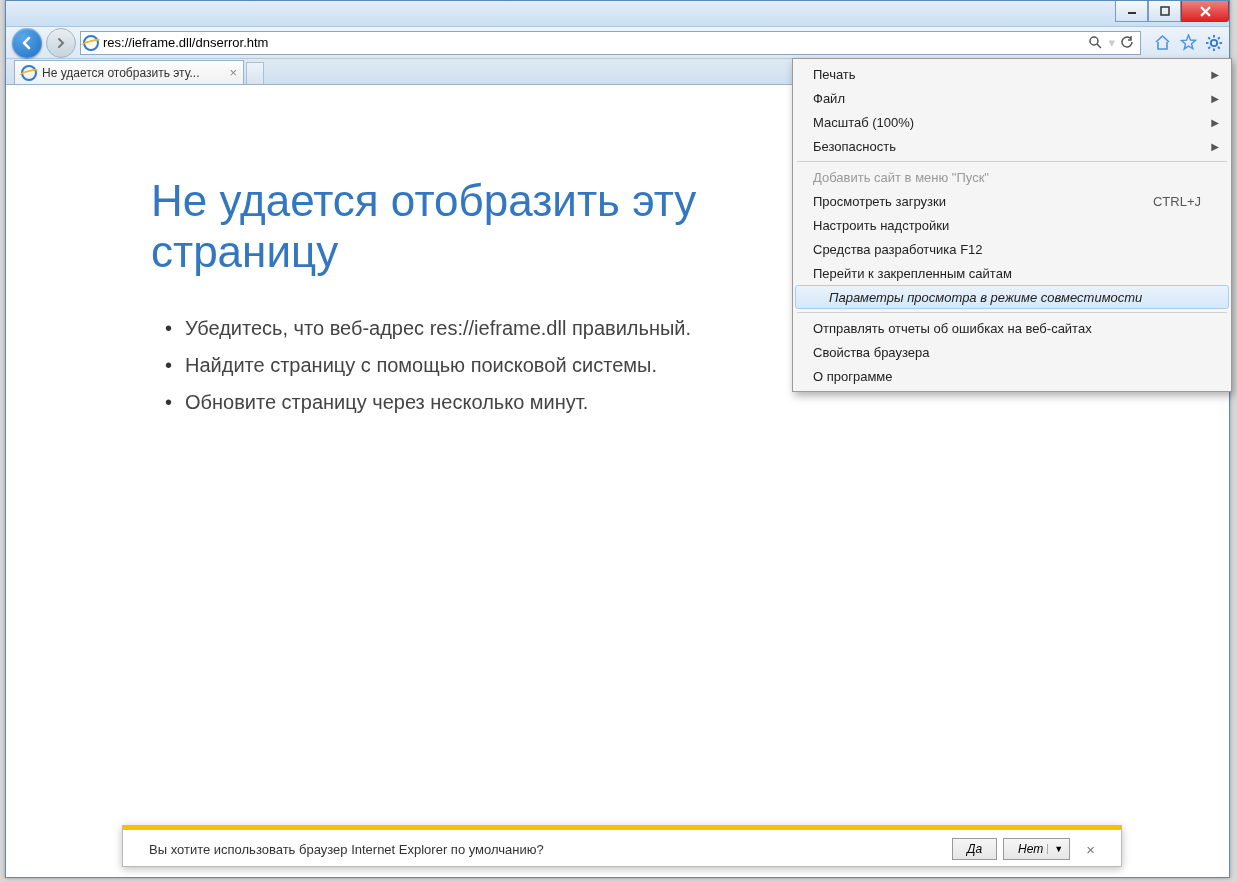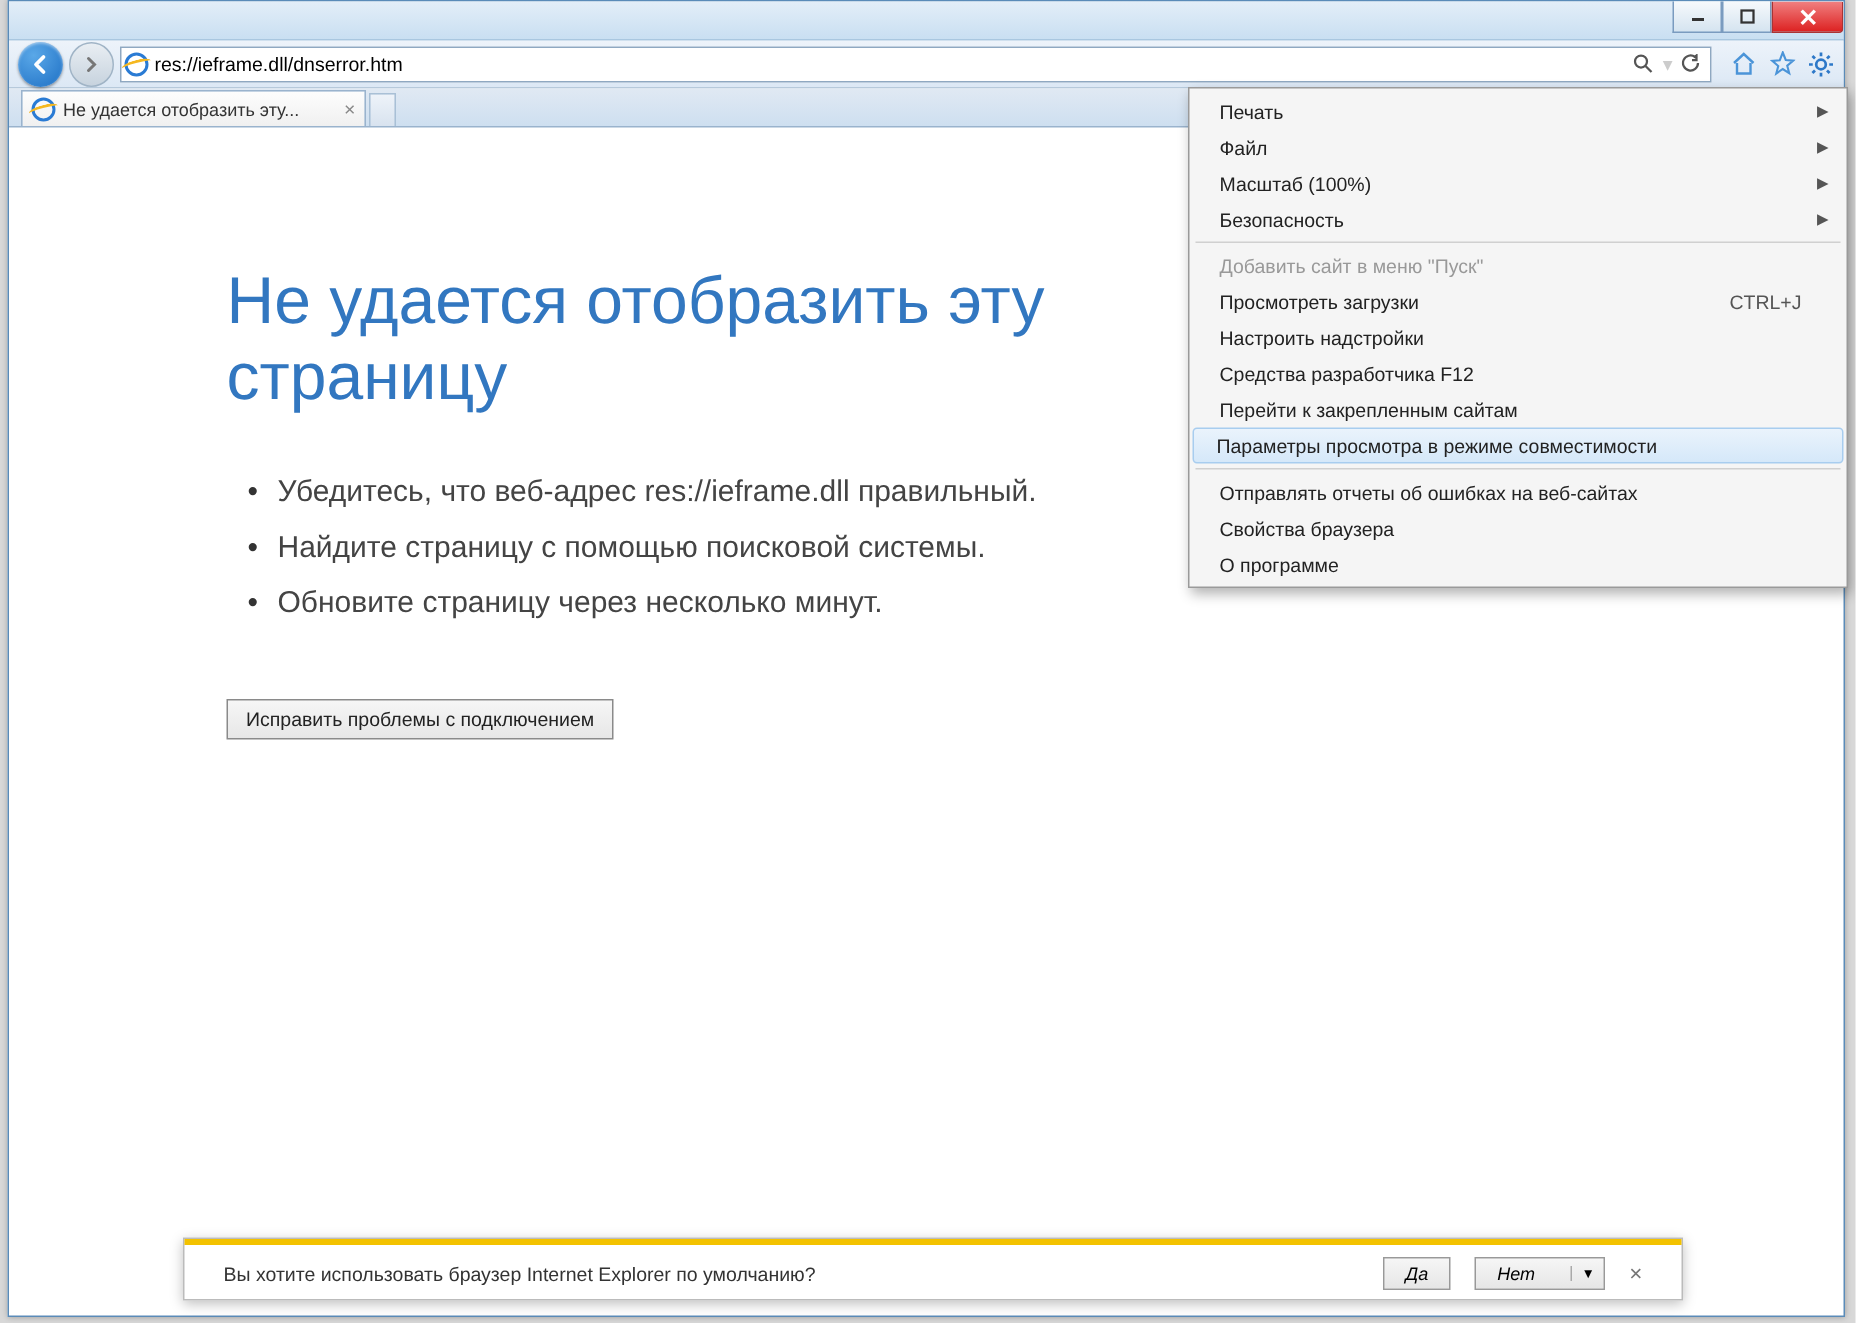--- a/index.html
+++ b/index.html
@@ -40,33 +40,33 @@
 .errpage{ padding:90px 0 0 140px; font-family:"Segoe UI Light","Segoe UI",sans-serif;}
 .errtitle{ font-size:44px; font-weight:300; color:#3277c0; line-height:1.15; margin-bottom:40px; max-width:700px;}
 .errlist{ list-style:none; font-size:20px; color:#444; margin-left:20px;}
 .errlist li{ margin-bottom:14px; position:relative; padding-left:14px;}
 .errlist li:before{content:"•"; position:absolute; left:-6px; color:#333;}
 .fixbtn{ margin-top:38px; padding:5px 12px; font-size:13px; background:linear-gradient(#f6f6f6,#e7e7e7); border:1px solid #8a8a8a; cursor:pointer; color:#222;}
 
 
 .menu{ position:absolute; right:5px; top:58px; width:440px; background:#f5f5f5; border:1px solid #9a9a9a; box-shadow:2px 4px 8px rgba(0,0,0,.3); padding:3px 2px; z-index:50;}
 .mitem{ height:24px; display:flex; align-items:center; padding:0 28px 0 18px; font-size:13px; color:#222; cursor:pointer; position:relative;}
-.mitem:hover,.mitem.hl{ background:linear-gradient(#eaf3fc,#d5e8f9); border:1px solid #a8cdef; border-radius:3px; padding-left:15px;}
+.mitem:hover,.mitem.hl{ background:linear-gradient(#eaf3fc,#d5e8f9); border:1px solid #a8cdef; border-radius:3px; padding-left:33px;font-style:italic;}
 .mitem.disabled{color:#999;cursor:default;}
 .mitem .arrow{position:absolute;right:10px;font-size:10px;color:#555;}
 .mitem .shortcut{position:absolute;right:28px;color:#555;}
 .msep{height:1px;background:#d0d0d0;margin:3px 2px;}
 
 
 .infobar{ position:absolute; left:122px; right:115px; bottom:15px; height:42px; background:#fff; border:1px solid #bbb; box-shadow:0 2px 8px rgba(0,0,0,.25);}
 .infobar .stripe{height:4px;background:#f3c200;}
 .infobar .row{display:flex;align-items:center;height:38px;padding:0 26px;font-size:13px;color:#333;}
 .infobar .btns{margin-left:auto;display:flex;gap:6px;align-items:center;}
 .ibtn{ padding:3px 14px; font-size:12px; background:linear-gradient(#f6f6f6,#e6e6e6); border:1px solid #999; cursor:pointer;font-style:italic;}
-.ibtn.split{padding-right:6px;display:flex;align-items:center;gap:24px;margin-left:10px;}
+.ibtn.split{padding-right:6px;display:flex;align-items:center;gap:4px;}
 .ibtn.split .dd{border-left:1px solid #aaa;padding-left:6px;font-size:9px;}
 .iclose{margin-left:10px;color:#777;cursor:pointer;font-size:15px;}
 
 
 .ielogo{width:16px;height:16px;position:relative;display:inline-block;}
 .ielogo:before{content:"";position:absolute;inset:0;border:2px solid #2a7bd4;border-radius:50%;}
 .ielogo:after{content:"";position:absolute;left:-2px;right:-2px;top:5px;height:4px;border-top:2px solid #f5b820;border-radius:50%;transform:rotate(-15deg);}
 
 svg{display:block}
 </style>
@@ -165,21 +165,20 @@
   </div>
 
   <div class="content">
     <div class="errpage">
       <div class="errtitle">Не удается отобразить эту страницу</div>
       <ul class="errlist">
         <li>Убедитесь, что веб-адрес res://ieframe.dll правильный.</li>
         <li>Найдите страницу с помощью поисковой системы.</li>
         <li>Обновите страницу через несколько минут.</li>
       </ul>
-      <button class="fixbtn">Исправить проблемы с подключением</button>
     </div>
   </div>
 </div>
 
 <div class="menu" id="menu">
     <div class="mitem">
       <span>Печать</span>
       <span class="arrow">▶</span>
     </div>
     <div class="mitem">

